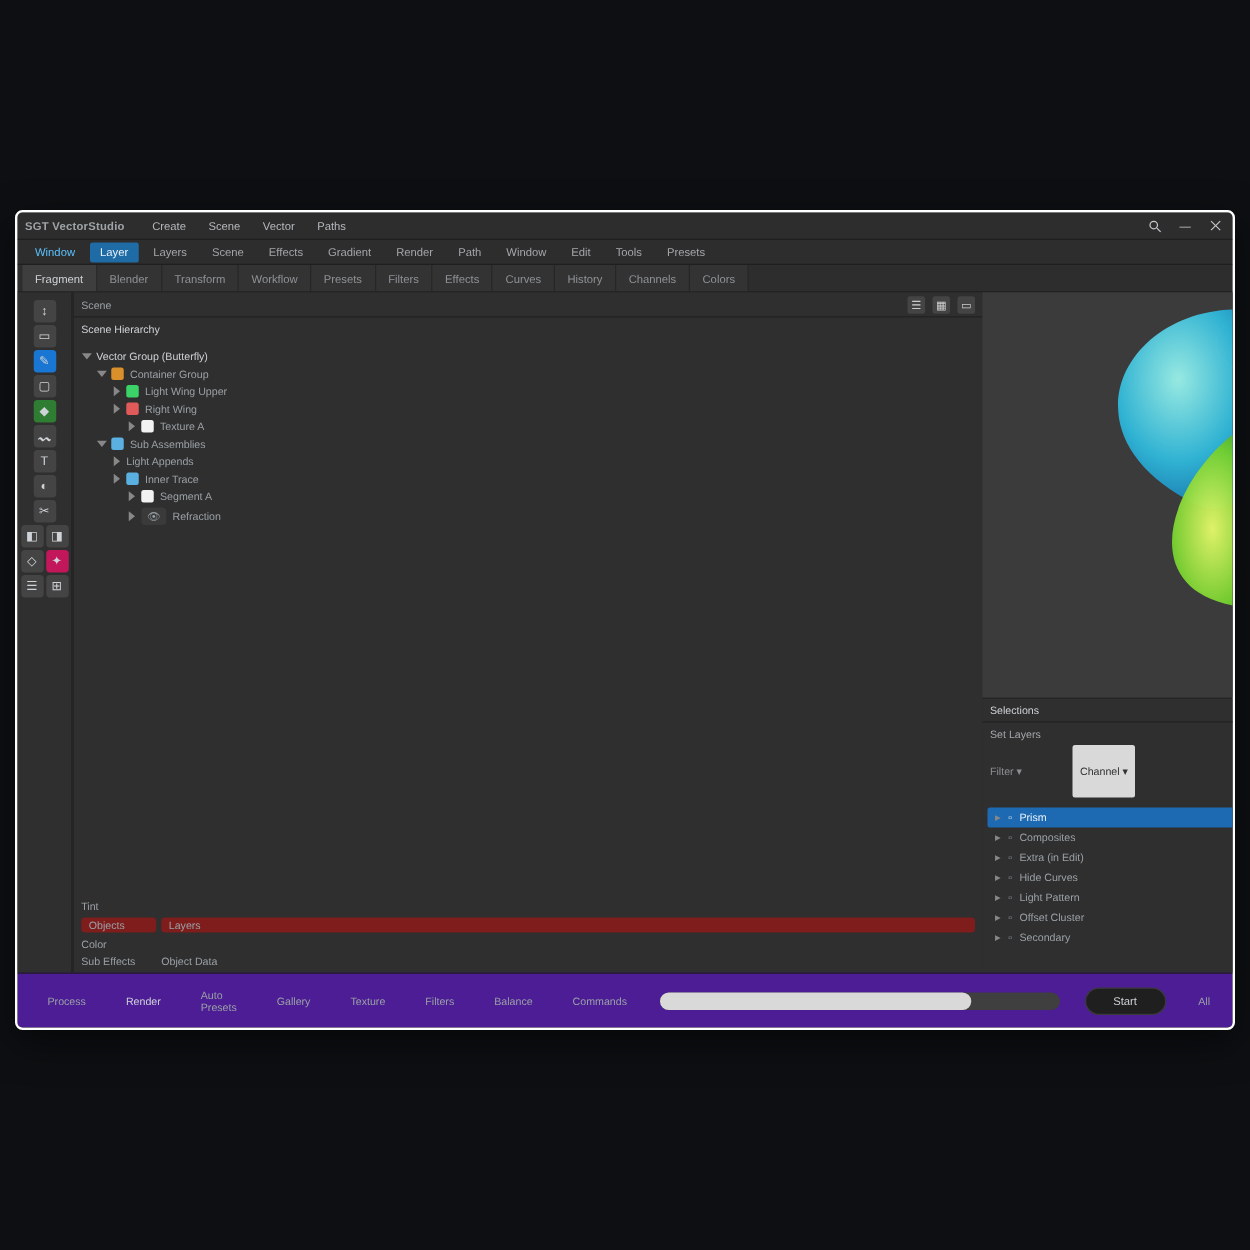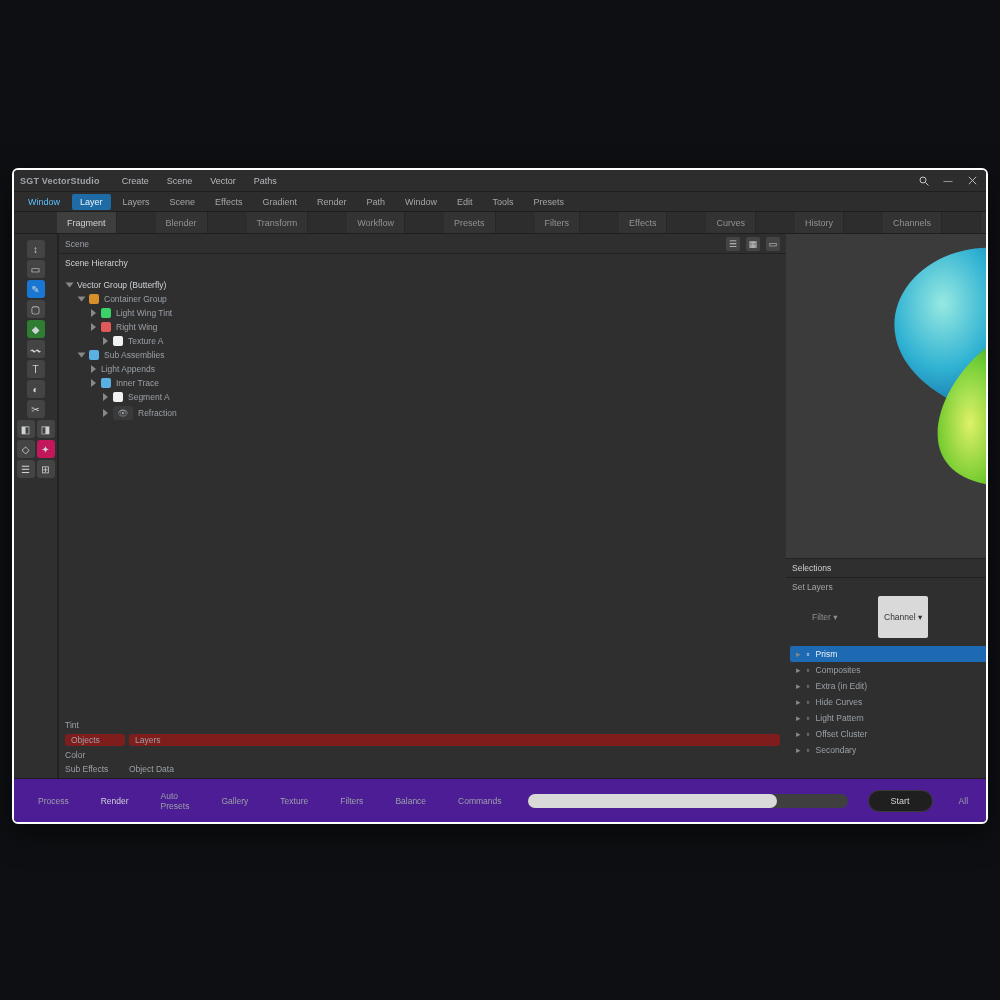--- a/index.html
+++ b/index.html
@@ -21,37 +21,37 @@
   .winctrls .icn { width:16px; height:16px; display:flex; align-items:center; justify-content:center; color:#c4c7cb; cursor:pointer;}
 
   
   .menubar2 { height:20px; background:#2d2d2d; display:flex; align-items:center; padding:0 6px; gap:4px; border-bottom:1px solid #1f1f1f;}
   .menubar2 span { padding:3px 8px; color:#a4a6a9; font-size:9px;}
   .menubar2 span.accent { color:#5ac1ff; }
   .menubar2 span.active { background:#1f6ba5; color:#eaf3fb; border-radius:2px;}
 
   
   .tabstrip { height:22px; background:#2d2d2d; display:flex; align-items:stretch; padding-left:4px; border-bottom:1px solid #1f1f1f; }
-  .tab { padding:4px 10px; font-size:9px; color:#8f9296; background:#333; border-right:1px solid #262626; display:flex; align-items:center;margin-left:39px;}
+  .tab { padding:4px 10px; font-size:9px; color:#8f9296; background:#333; border-right:1px solid #262626; display:flex; align-items:center;}
   .tab.active { background:#3e3e3e; color:#cfd2d6; }
 
   
   .workarea { flex:1; display:grid; grid-template-columns: 44px 1fr 200px; grid-template-rows: 1fr 220px; gap:0; background:#2a2a2a;}
   .toolbar { grid-row: 1 / span 2; background:#2f2f2f; border-right:1px solid #222; display:flex; flex-direction:column; align-items:center; padding-top:6px; gap:2px;}
   .tool { width:18px; height:18px; background:#444; border-radius:3px; display:flex; align-items:center; justify-content:center; font-size:10px; color:#cfd2d6;}
   .toolrow { display:flex; gap:2px;}
   .tool.accent1 { background:#2e7d32;}
   .tool.accent2 { background:#1976d2;}
   .tool.accent3 { background:#c2185b;}
 
   .canvas-zone { background:#393939; display:grid; grid-template-columns: 420px 1fr; }
   .canvas { background:#3b3b3b; position:relative; }
   .canvas svg { position:absolute; left:64px; top:6px; }
   .row { display:flex; align-items:center; gap:6px; margin-bottom:4px;}
-  .row .lbl { font-size:8.5px; color:#8c8f93; min-width:38px;margin-left:20px;}
+  .row .lbl { font-size:8.5px; color:#8c8f93; min-width:38px;}
 
   
   .right-col { grid-row:1 / span 2; background:#2f2f2f; border-left:1px solid #222; display:flex; flex-direction:column; }
   .rc-head { height:20px; display:flex; align-items:center; justify-content:space-between; padding:0 6px; border-bottom:1px solid #222; font-size:8.5px;}
   .rc-head .icons { display:flex; gap:6px;}
   .ricn { width:14px; height:14px; background:#444; border-radius:2px; display:flex; align-items:center; justify-content:center; color:#ccc; font-size:9px;}
   .tree { padding:6px; font-size:8.5px; flex:1 0 auto; }
   .tnode { display:flex; align-items:center; gap:5px; padding:2px 0;}
   .tnode .tw { color:#9aa0a6;}
   .tnode .tw.b { color:#cfd2d6;}
@@ -247,21 +247,21 @@
           </div>
         <div id="tree-slot">
             <div class="tnode tind1">
               <span class="tri d"></span>
               <span class="sq" style="background:#d98f2a"></span>
               <span class="tw ">Container Group</span>
             </div>
             <div class="tnode tind2">
               <span class="tri "></span>
               <span class="sq" style="background:#3bd268"></span>
-              <span class="tw ">Light Wing Tint</span>
+              <span class="tw ">Light Wing Upper</span>
             </div>
             <div class="tnode tind2">
               <span class="tri "></span>
               <span class="sq" style="background:#e05a5a"></span>
               <span class="tw ">Right Wing</span>
             </div>
             <div class="tnode tind3">
               <span class="tri "></span>
               <span class="sq" style="background:#f2f2f2"></span>
               <span class="tw ">Texture A</span>

